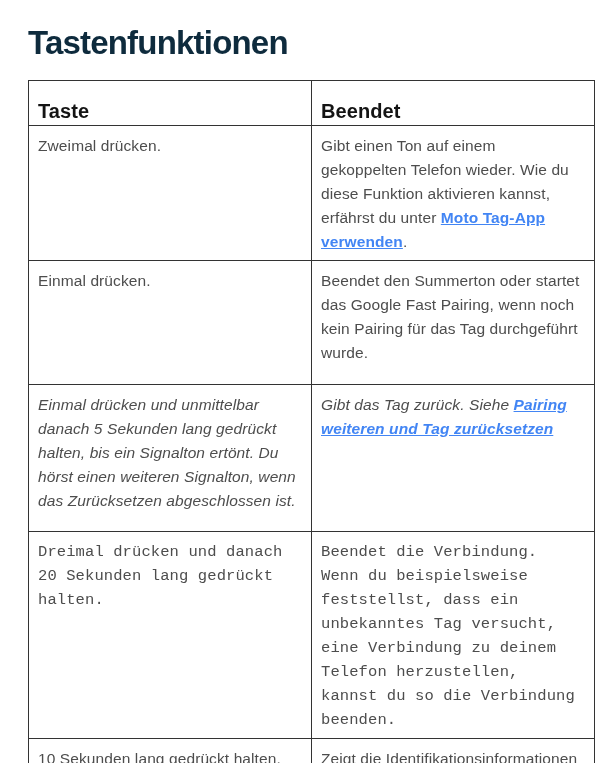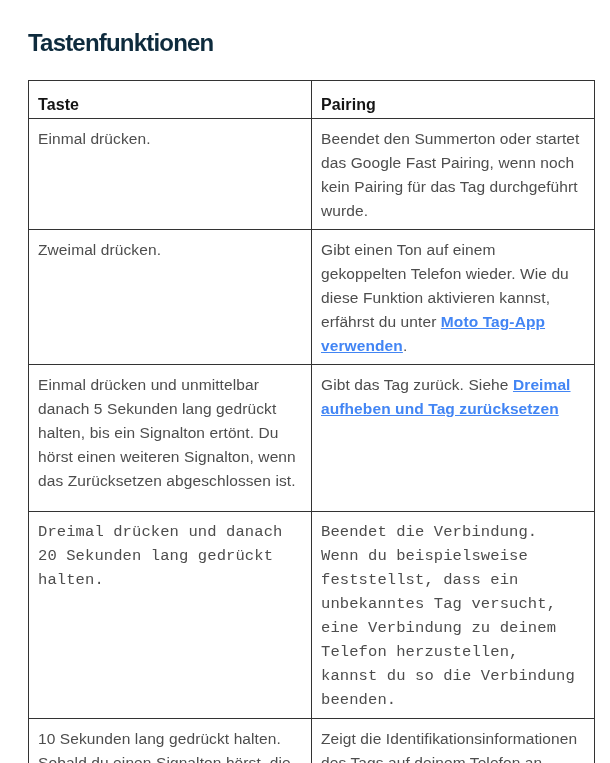--- a/index.html
+++ b/index.html
@@ -21,59 +21,59 @@
     overflow: hidden;
     background: var(--bg-color);
     font-family: "Liberation Sans", sans-serif;
   }
   .page {
     padding-left: 28px;
     padding-right: 15px;
   }
   h1.page-title {
     margin: 24px 0 0 0;
-    font-size: 24px;
+    font-size: 33px;
     line-height: 38px;
     font-weight: bold;
     letter-spacing: -0.8px;
     color: var(--heading-color);
   }
   table.functions-table {
     margin-top: 18px;
     border-collapse: collapse;
     width: 567px;
     table-layout: fixed;
   }
   .functions-table th,
   .functions-table td {
     border: 1px solid var(--border-color);
     text-align: left;
     font-weight: normal;
   }
   .functions-table th {
     height: 38px;
     vertical-align: middle;
-    padding: 12px 10px 2px 9px;
-    font-size: 16px;
+    padding: 19px 10px 2px 9px;
+    font-size: 20px;
     font-weight: bold;
     color: var(--header-text-color);
     letter-spacing: 0.1px;
   }
   .functions-table td {
     vertical-align: top;
     padding: 8px 10px 6px 9px;
     font-size: 15.5px;
     line-height: 24px;
     letter-spacing: 0.1px;
     color: var(--body-color);
   }
   .functions-table col { width: 50%; }
   tbody tr:nth-child(1) { height: 108px; }
   tbody tr:nth-child(2) { height: 124px; }
-  tbody tr:nth-child(3) { height: 147px; }
+  tbody tr:nth-child(3) { height: 147px; font-style: italic; }
   tbody tr:nth-child(4) { height: 145px; font-family: Liberation Mono, monospace; }
   tbody tr:nth-child(5) { height: 96px; }
   a.inline-link {
     color: var(--link-color);
     font-weight: bold;
     text-decoration: underline;
     cursor: pointer;
   }
 </style>
 </head>
@@ -84,35 +84,35 @@
   <h1 class="page-title">Tastenfunktionen</h1>
 
   <table class="functions-table">
     <colgroup>
         <col>
         <col>
       </colgroup>
     <thead>
       <tr>
         <th>Taste</th>
-        <th>Pairing</th>
+        <th>Beendet</th>
       </tr>
     </thead>
     <tbody id="table-body">
+        <tr>
+          <td><span>Zweimal drücken.</span></td>
+          <td><span>Gibt einen Ton auf einem gekoppelten Telefon wieder. Wie du diese Funktion aktivieren kannst, erfährst du unter </span><a class="inline-link">Moto Tag-App verwenden</a><span>.</span></td>
+        </tr>
         <tr>
           <td><span>Einmal drücken.</span></td>
           <td><span>Beendet den Summerton oder startet das Google Fast Pairing, wenn noch kein Pairing für das Tag durchgeführt wurde.</span></td>
         </tr>
         <tr>
-          <td><span>Zweimal drücken.</span></td>
-          <td><span>Gibt einen Ton auf einem gekoppelten Telefon wieder. Wie du diese Funktion aktivieren kannst, erfährst du unter </span><a class="inline-link">Moto Tag-App verwenden</a><span>.</span></td>
-        </tr>
-        <tr>
           <td><span>Einmal drücken und unmittelbar danach 5&nbsp;Sekunden lang gedrückt halten, bis ein Signalton ertönt. Du hörst einen weiteren Signalton, wenn das Zurücksetzen abgeschlossen ist.</span></td>
-          <td><span>Gibt das Tag zurück. Siehe </span><a class="inline-link">Dreimal aufheben und Tag zurücksetzen</a></td>
+          <td><span>Gibt das Tag zurück. Siehe </span><a class="inline-link">Pairing weiteren und Tag zurücksetzen</a></td>
         </tr>
         <tr>
           <td><span>Dreimal drücken und danach 20&nbsp;Sekunden lang gedrückt halten.</span></td>
           <td><span>Beendet die Verbindung. Wenn du beispielsweise feststellst, dass ein unbekanntes Tag versucht, eine Verbindung zu deinem Telefon herzustellen, kannst du so die Verbindung beenden.</span></td>
         </tr>
         <tr>
           <td><span>10&nbsp;Sekunden lang gedrückt halten. Sobald du einen Signalton hörst, die Taste loslassen und einmal drücken.</span></td>
           <td><span>Zeigt die Identifikationsinformationen des Tags auf deinem Telefon an, wenn du ein unbekanntes Tag findest.</span></td>
         </tr>
       </tbody>

